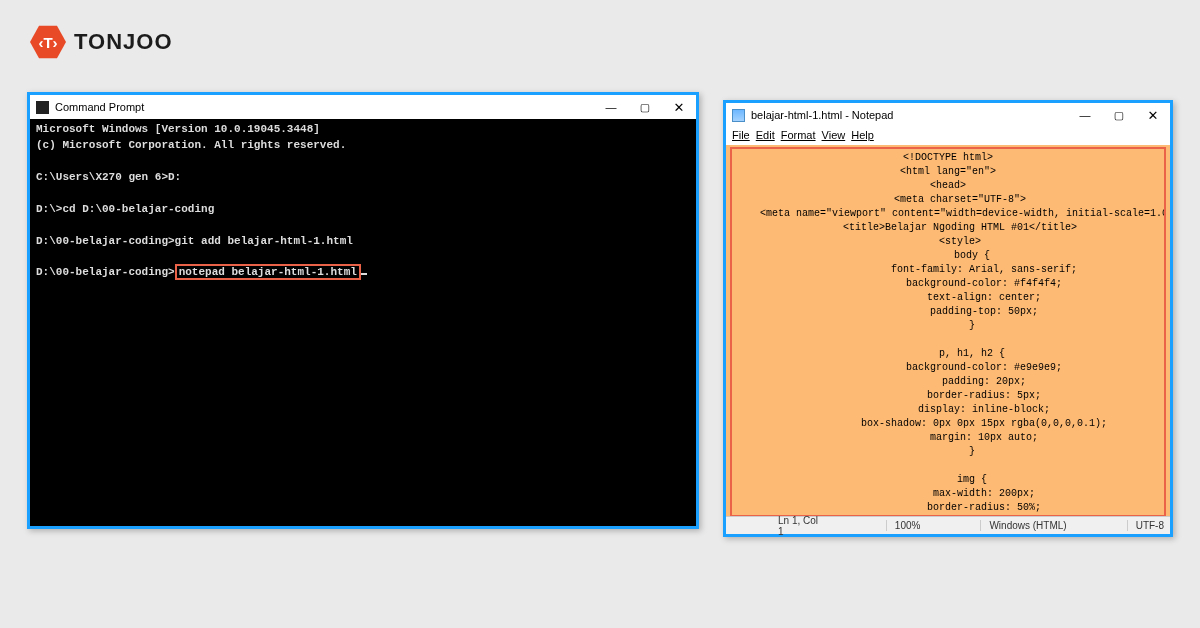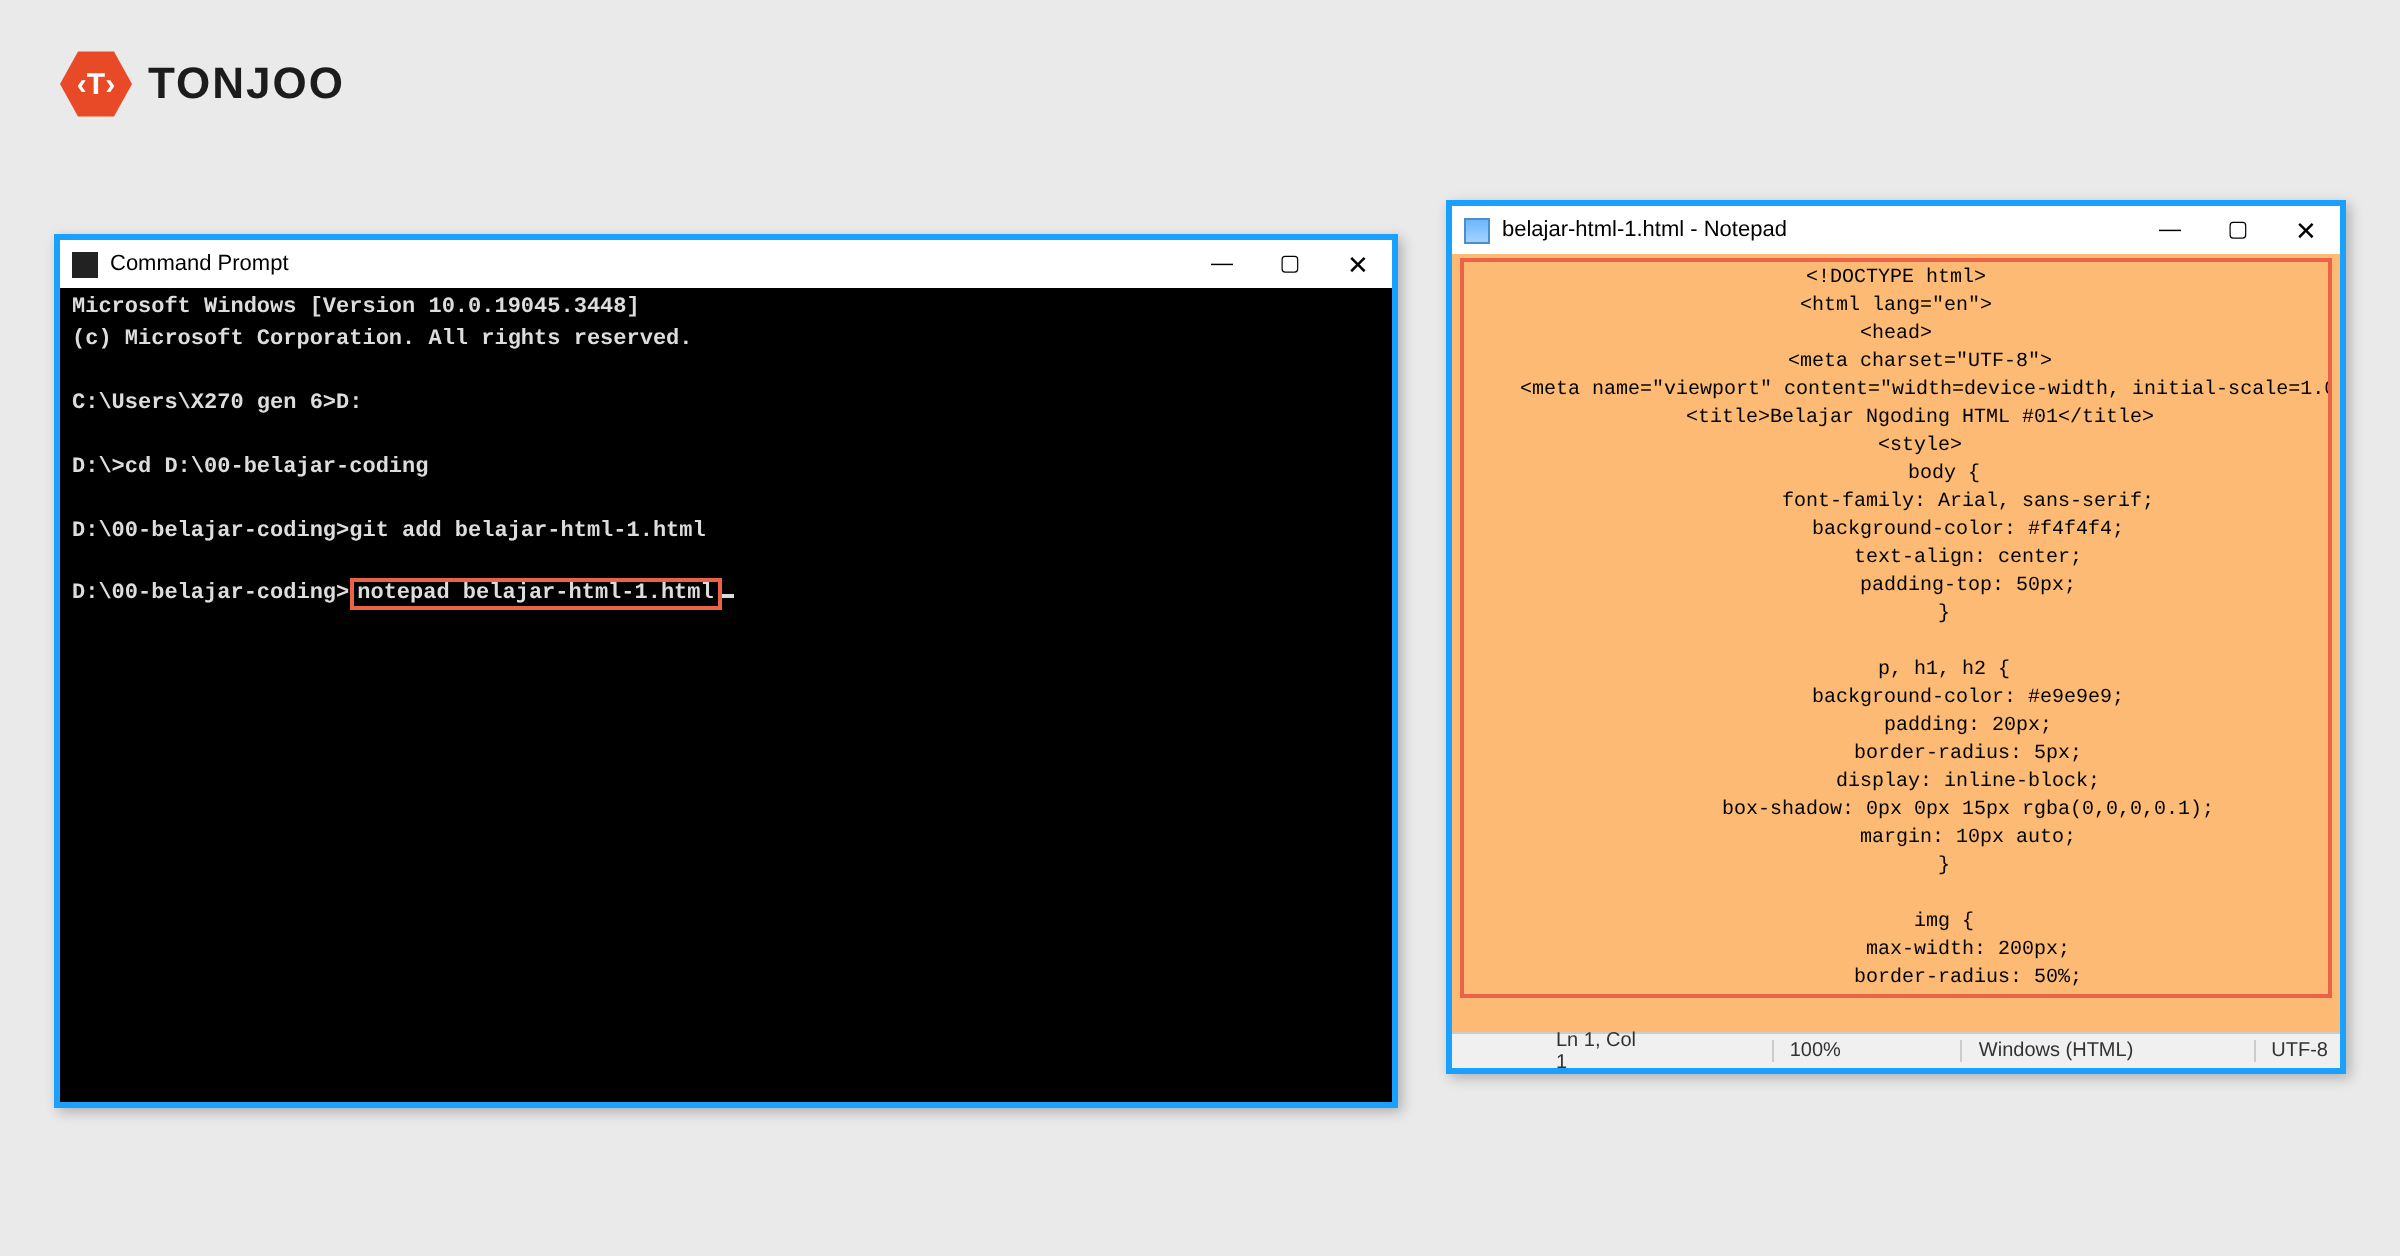--- a/index.html
+++ b/index.html
@@ -38,21 +38,21 @@
   }
 
   
   .window {
     position: absolute;
     border: 3px solid #1aa0ff;
     box-shadow: 2px 2px 6px rgba(0,0,0,0.25);
     background: #fdba74;
   }
   .cmd-window {
-    left: 27px; top: 117px;
+    left: 27px; top: 92px;
     width: 672px; height: 437px;
     background: #000;
   }
   .notepad-window {
     right: 27px; top: 100px;
     width: 450px; height: 437px;
   }
 
   .titlebar {
     height: 24px;
@@ -172,20 +172,27 @@
   <div class="titlebar">
     <div class="titlebar-left">
       <div class="app-icon notepad"></div>
       <div>belajar-html-1.html - Notepad</div>
     </div>
     <div class="win-controls">
       <div class="win-btn">—</div>
       <div class="win-btn">▢</div>
       <div class="win-btn close">✕</div>
     </div>
+  </div>
+  <div class="menubar">
+    <span>File</span>
+    <span>Edit</span>
+    <span>Format</span>
+    <span>View</span>
+    <span>Help</span>
   </div>
   <div class="notepad-body-wrap">
     <div class="notepad-body">&lt;!DOCTYPE html&gt;
 &lt;html lang="en"&gt;
 &lt;head&gt;
     &lt;meta charset="UTF-8"&gt;
     &lt;meta name="viewport" content="width=device-width, initial-scale=1.0"&gt;
     &lt;title&gt;Belajar Ngoding HTML #01&lt;/title&gt;
     &lt;style&gt;
         body {

